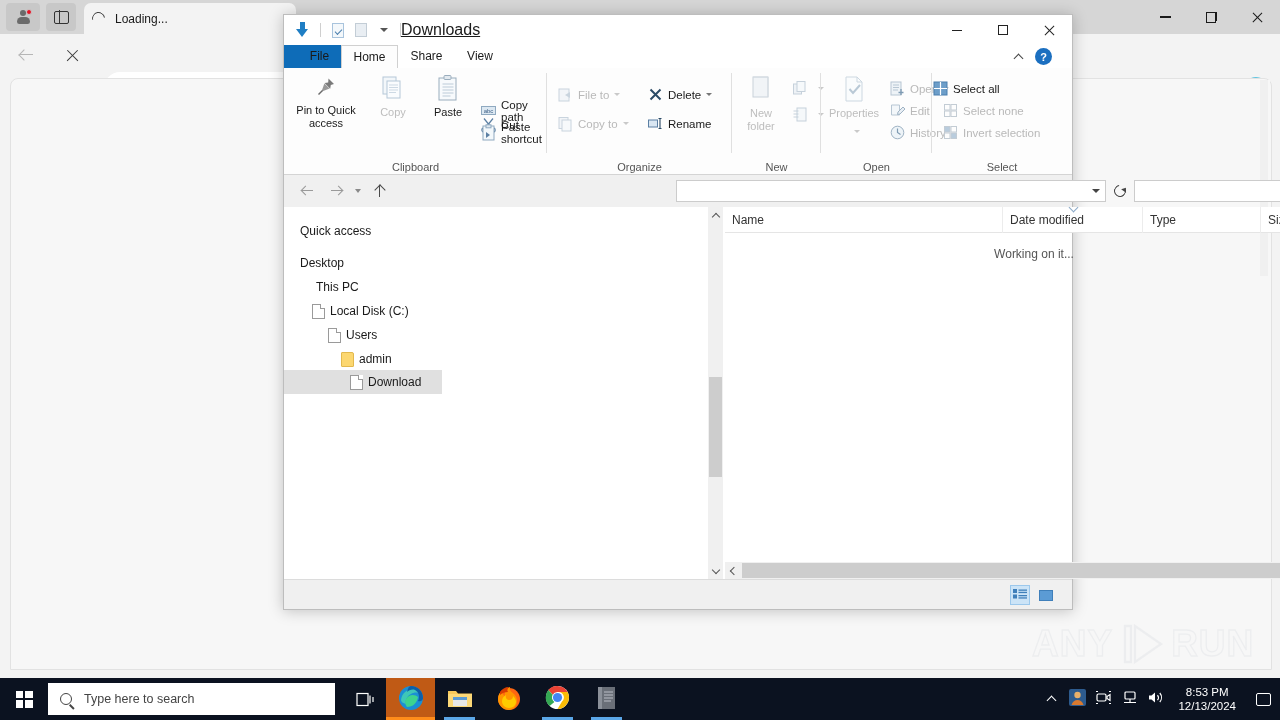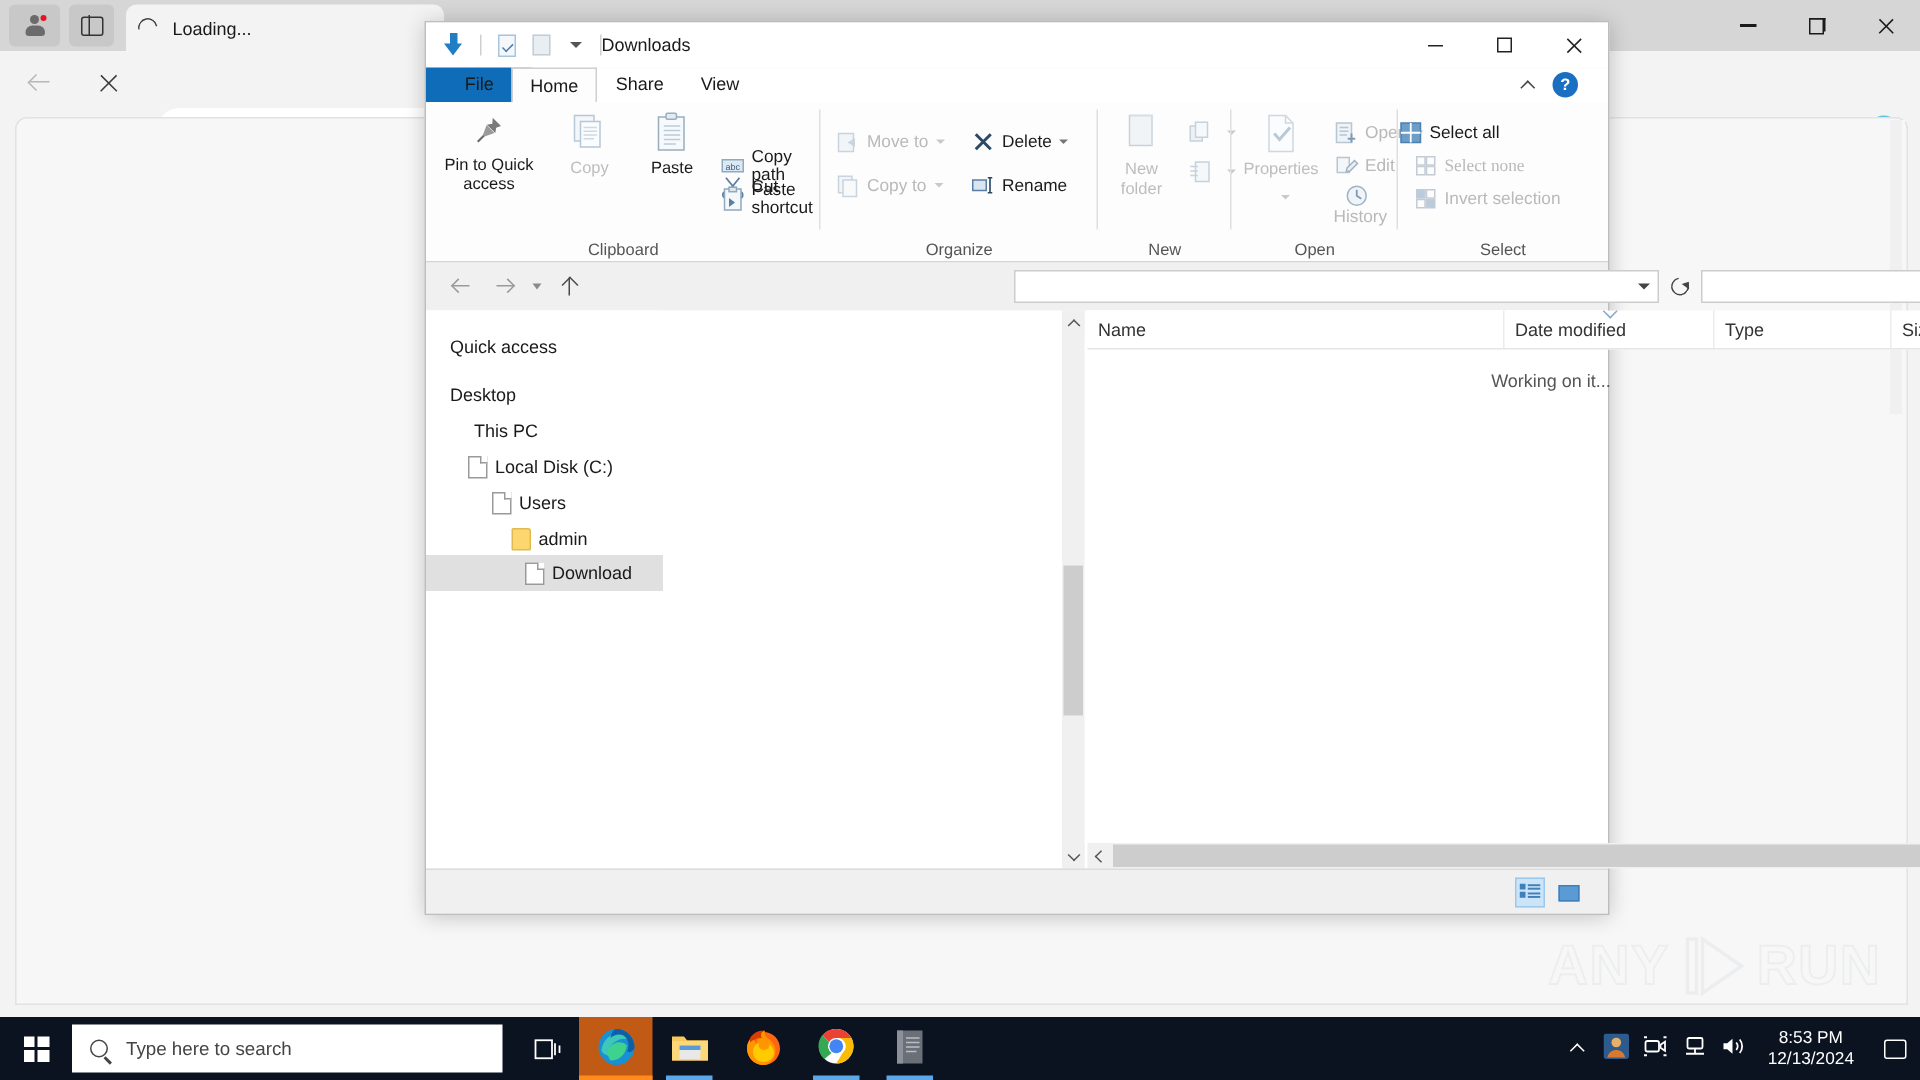--- a/index.html
+++ b/index.html
@@ -104,21 +104,21 @@
   .qat-dl { width:26px; height:30px; display:flex; align-items:center; justify-content:center;}
   .dl-arrow { position:relative; width:15px; height:16px;}
   .dl-arrow .stem { position:absolute; left:5px; top:0; width:5px; height:9px; background:#1f7ec4;}
   .dl-arrow .head { position:absolute; left:1px; top:7px; width:0; height:0; border-left:6.5px solid transparent; border-right:6.5px solid transparent; border-top:8px solid #1f7ec4;}
   .qat-sep { width:1px; height:14px; background:#cfcfcf; margin:0 5px;}
   .qat-btn { width:23px; height:30px; display:flex; align-items:center; justify-content:center;}
   .qat-props { width:12px; height:15px; border:1px solid #a9c4dd; background:#f4f8fb; position:relative;}
   .qat-props::after { content:""; position:absolute; left:2px; top:5px; width:6px; height:3px; border-left:1.4px solid #4b7fae; border-bottom:1.4px solid #4b7fae; transform:rotate(-45deg);}
   .qat-newf { width:12px; height:14px; background:#e9eef3; border:1px solid #c3cdd6;}
   .qat-caret { width:0;height:0;border-left:4px solid transparent;border-right:4px solid transparent;border-top:4px solid #555; margin-left:1px;}
-  .exp-title { position:absolute; left:117px; top:0; height:30px; line-height:30px; font-size:12px; color:#1a1a1a;}
+  .exp-title { position:absolute; left:117px; top:0; height:30px; line-height:30px; font-size:16px; color:#1a1a1a;text-decoration:underline;}
   #exp-wctl { position:absolute; right:0; top:0; height:30px; display:flex;}
   #exp-wctl > div { width:46px; height:30px; display:flex; align-items:center; justify-content:center;}
   #exp-wctl .bar { width:10px; height:1px; background:#222;}
   #exp-wctl .sq { width:10px; height:10px; border:1px solid #222;}
   #exp-wctl .ex { position:relative; width:11px; height:11px;}
   #exp-wctl .ex::before,#exp-wctl .ex::after { content:""; position:absolute; left:-1px; top:5px; width:13px; height:1px; background:#222;}
   #exp-wctl .ex::before{transform:rotate(45deg);} #exp-wctl .ex::after{transform:rotate(-45deg);}
 
   
   #ribbon-tabs { position:absolute; left:0; top:30px; width:788px; height:23px; background:#ffffff; }
@@ -451,21 +451,21 @@
     </div>
 
     <div class="rb-group" style="left:263px; width:185px;">
       <div class="small-item dis" style="left:10px; top:16px;">
         <span class="si-ico">
           <svg width="17" height="17" viewBox="0 0 17 17">
               <rect x="2" y="3" width="10" height="12" fill="#f2f5f8" stroke="#c9d4de"></rect>
               <path d="m8 9 5-3v6z" fill="#c9d4de"></path>
             </svg>
         </span>
-        <span>Move to</span>
+        <span>File to</span>
         <span class="si-caret dis"></span>
       </div>
       <div class="small-item dis" style="left:10px; top:45px;">
         <span class="si-ico">
           <svg width="17" height="17" viewBox="0 0 17 17">
               <rect x="2" y="2.5" width="9" height="11" fill="#f2f5f8" stroke="#c9d4de"></rect>
               <rect x="5" y="5" width="9" height="11" fill="#f7f9fb" stroke="#c9d4de"></rect>
             </svg>
         </span>
         <span>Copy to</span>
@@ -550,21 +550,21 @@
       </div>
       <div class="small-item dis" style="left:68px; top:32px;">
         <span class="si-ico">
           <svg width="17" height="17" viewBox="0 0 17 17">
               <path d="M2.5 3h8v10h-8z" fill="#f3f7fa" stroke="#b7c6d3"></path>
               <path d="m9 10 5-5 2 2-5 5-2.5.5z" fill="#e8eef4" stroke="#9fb3c4"></path>
             </svg>
         </span>
         <span>Edit</span>
       </div>
-      <div class="small-item dis" style="left:68px; top:54px;flex-direction:column;">
+      <div class="small-item dis" style="left:68px; top:54px;">
         <span class="si-ico">
           <svg width="17" height="17" viewBox="0 0 17 17">
               <circle cx="8.5" cy="8.5" r="6.3" fill="#eef4f8" stroke="#9fb3c4"></circle>
               <path d="M8.5 4.5v4l3 2" stroke="#7f9bb3" stroke-width="1.2" fill="none"></path>
             </svg>
         </span>
         <span>History</span>
       </div>
       <div class="rb-label" style="left:0; width:111px;">Open</div>
       <div class="rb-div"></div>
@@ -573,21 +573,21 @@
     <div class="rb-group" style="left:648px; width:140px;">
       <div class="small-item" style="left:0; top:10px;">
         <span class="si-ico">
           <svg width="17" height="17" viewBox="0 0 17 17">
               <rect x="2" y="2" width="13" height="13" fill="#6d9ec9" stroke="#4b7fae"></rect>
               <path d="M8.5 2v13M2 8.5h13" stroke="#fff" stroke-width="1.2"></path>
             </svg>
         </span>
         <span>Select all</span>
       </div>
-      <div class="small-item dis" style="left:10px; top:32px;font-family:Liberation Serif, serif;">
+      <div class="small-item dis" style="left:10px; top:32px;">
         <span class="si-ico">
           <svg width="17" height="17" viewBox="0 0 17 17">
               <g fill="none" stroke="#c3ccd4">
                 <rect x="2.5" y="2.5" width="5.5" height="5.5"></rect>
                 <rect x="9" y="2.5" width="5.5" height="5.5"></rect>
                 <rect x="2.5" y="9" width="5.5" height="5.5"></rect>
                 <rect x="9" y="9" width="5.5" height="5.5"></rect>
               </g>
             </svg>
         </span>

